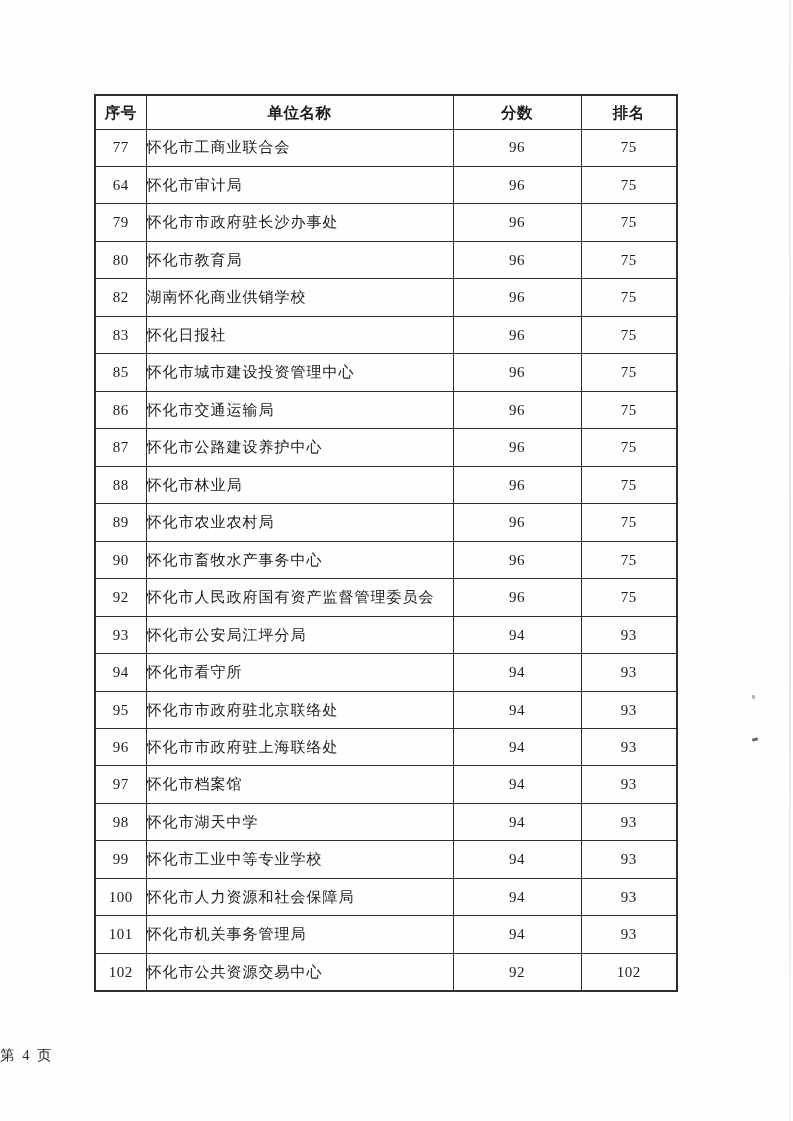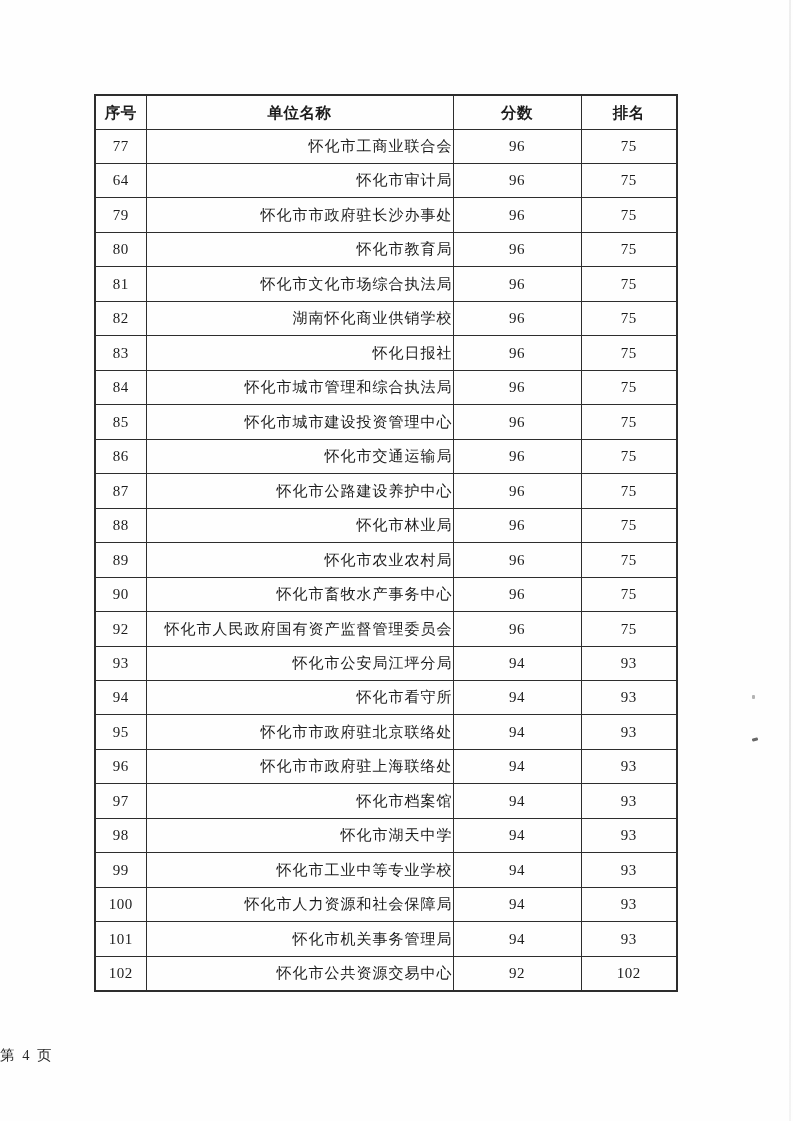--- a/index.html
+++ b/index.html
@@ -73,21 +73,21 @@
   }
   .rank-table th {
     font-weight: bold;
     font-size: 15.5px;
   }
   .rank-table tbody tr {
     height: 33px;
     margin-top: 32px;
   }
   .rank-table td.name-cell {
-    text-align: right;
+    text-align: left;
     padding-left: 0;
     letter-spacing: 1px;
   }
   .page-footer {
     position: absolute;
     left: 0;
     top: 1046px;
     width: 100%;
     text-align: left;
     font-size: 14.5px;
@@ -134,40 +134,28 @@
           <td>96</td>
           <td>75</td>
         </tr>
         <tr>
           <td>80</td>
           <td class="name-cell">怀化市教育局</td>
           <td>96</td>
           <td>75</td>
         </tr>
         <tr>
-          <td>81</td>
-          <td class="name-cell">怀化市文化市场综合执法局</td>
-          <td>96</td>
-          <td>75</td>
-        </tr>
-        <tr>
           <td>82</td>
           <td class="name-cell">湖南怀化商业供销学校</td>
           <td>96</td>
           <td>75</td>
         </tr>
         <tr>
           <td>83</td>
           <td class="name-cell">怀化日报社</td>
-          <td>96</td>
-          <td>75</td>
-        </tr>
-        <tr>
-          <td>84</td>
-          <td class="name-cell">怀化市城市管理和综合执法局</td>
           <td>96</td>
           <td>75</td>
         </tr>
         <tr>
           <td>85</td>
           <td class="name-cell">怀化市城市建设投资管理中心</td>
           <td>96</td>
           <td>75</td>
         </tr>
         <tr>

